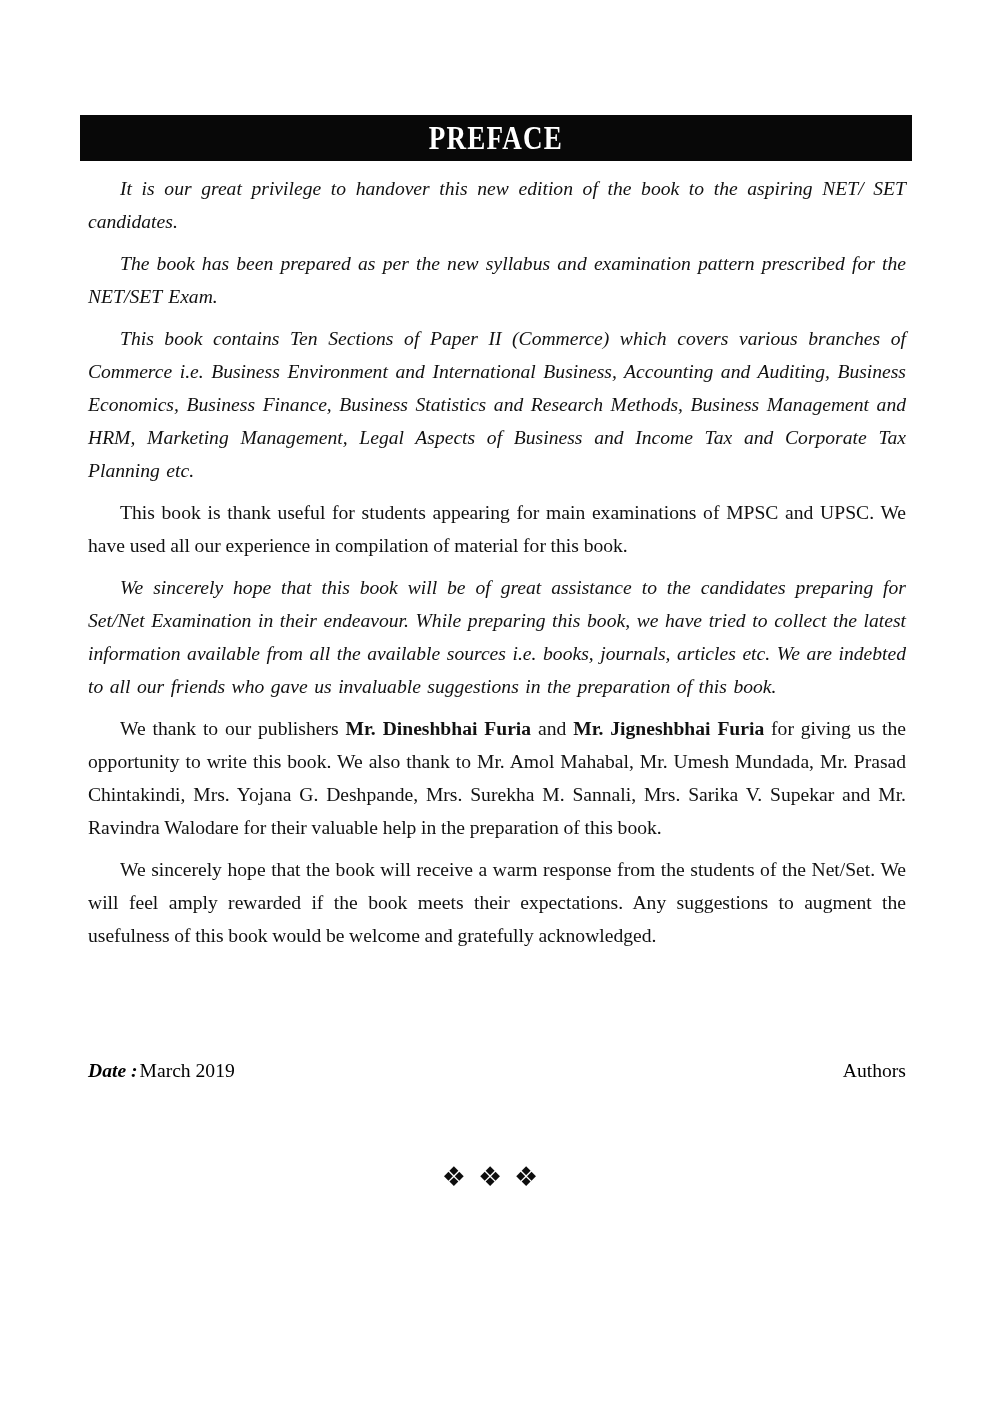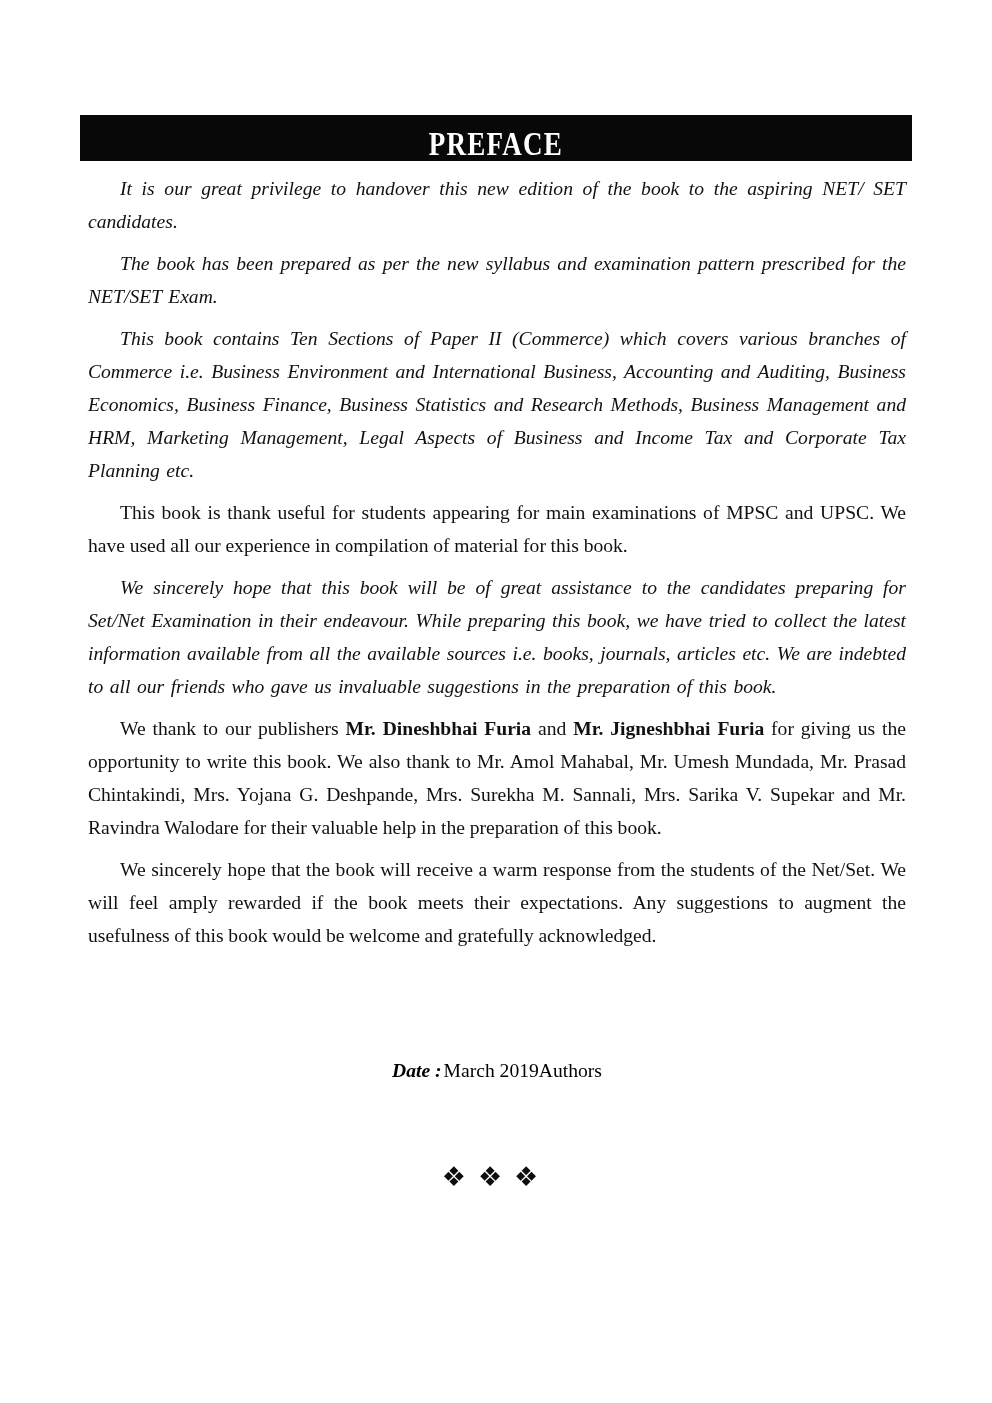--- a/index.html
+++ b/index.html
@@ -25,21 +25,21 @@
 
   
   .title-bar {
     position: absolute;
     left: 80px;
     top: 115px;
     width: 832px;
     height: 46px;
     background: #080808;
     display: flex;
-    align-items: flex-end;
+    align-items: center;
     justify-content: center;
   }
   .title-bar .title-text {
     color: #ffffff;
     font-family: "Liberation Serif", "DejaVu Serif", serif;
     font-weight: bold;
     font-size: 33px;
     letter-spacing: 1.5px;
     transform: scaleX(0.82);
     transform-origin: center;
@@ -81,21 +81,21 @@
     font-weight: bold;
   }
 
   
   .sig-row {
     position: absolute;
     left: 88px;
     top: 1057px;
     width: 818px;
     display: flex;
-    justify-content: center;
+    justify-content: space-between;
     align-items: baseline;
     font-size: 19.6px;
     line-height: 28px;
     font-family: "Liberation Serif", "DejaVu Serif", serif;
   }
   .sig-left { white-space: nowrap; }
   .sig-left .date-label {
     font-weight: bold;
     font-style: italic;
     margin-right: 2px;

